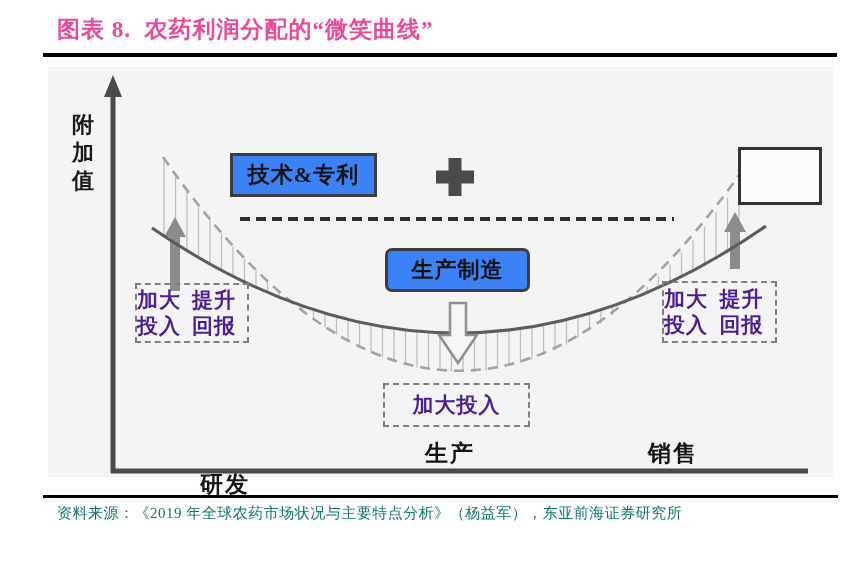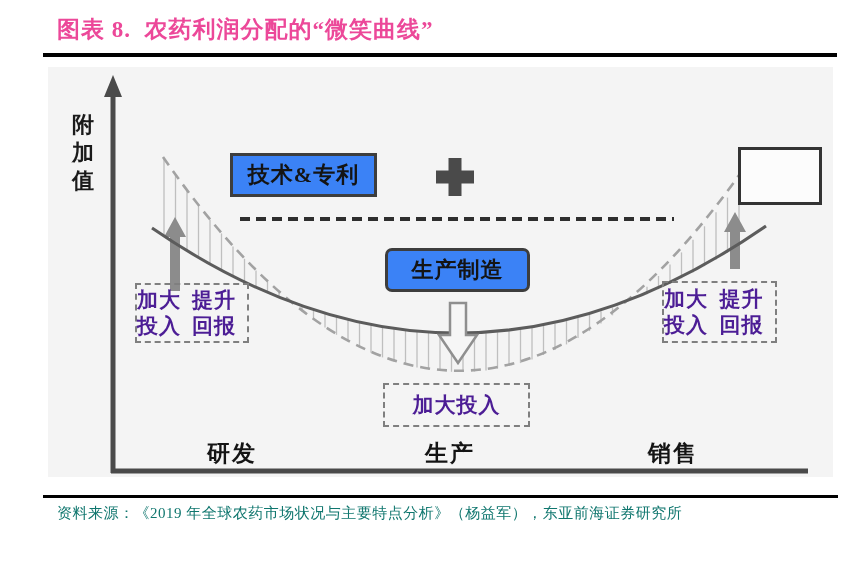--- a/index.html
+++ b/index.html
@@ -130,21 +130,21 @@
       <span>加大投入</span>
       <span>提升回报</span>
     </div>
     <div class="dbox" style="left:614px;top:214px;width:111px;height:58px;">
       <span>加大投入</span>
       <span>提升回报</span>
     </div>
 
     <div class="emptybox"></div>
 
-    <div class="xlabel" style="left:184px;">研发</div>
+    <div class="xlabel" style="left:177px;margin-top:31px;">研发</div>
     <div class="xlabel" style="left:402px;">生产</div>
     <div class="xlabel" style="left:625px;">销售</div>
   </div>
 
   <div class="footer-rule"></div>
   <div class="source">资料来源：《2019 年全球农药市场状况与主要特点分析》（杨益军），东亚前海证券研究所</div>
 
 </div>
 
 </body></html>

